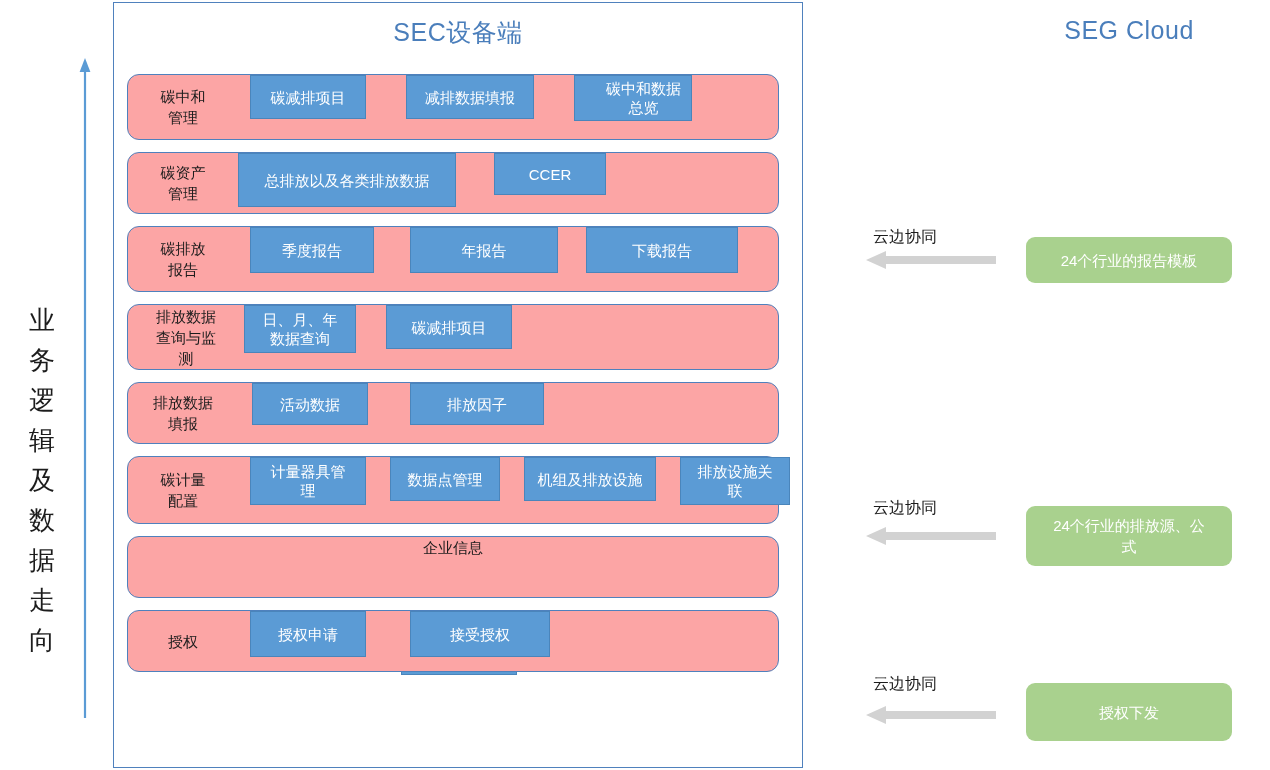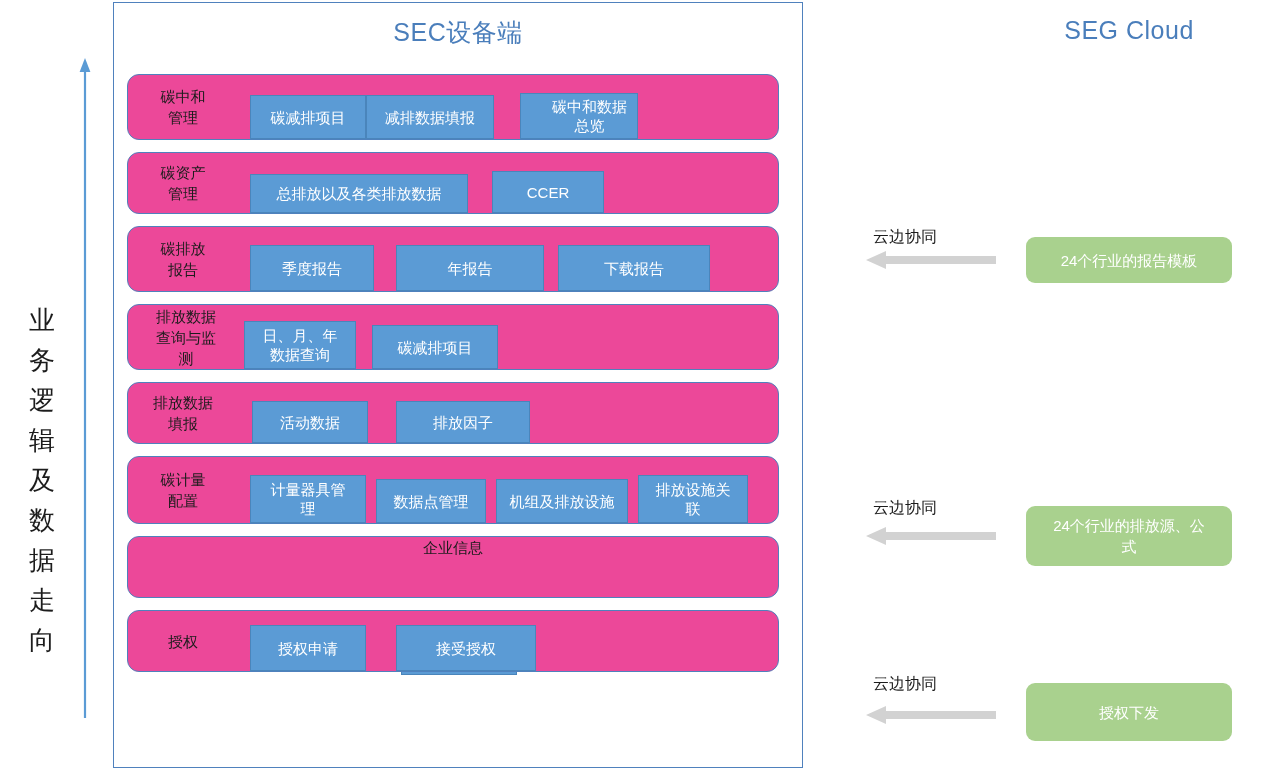--- a/index.html
+++ b/index.html
@@ -51,21 +51,21 @@
   }
   #rows{
     position:absolute;
     left:127px; top:74px;
     width:652px;
   }
   .module-row{
     position:relative;
     box-sizing:border-box;
     width:652px;
-    background:#ec4899;
+    background:#fca5a5;
     border:1.3px solid #4f81bd;
     border-radius:12px;
     margin-bottom:12px;
     display:flex;
     align-items:center;
     padding-left:0px;
   }
   .module-label{
     flex:0 0 110px;
     width:110px;
@@ -76,22 +76,22 @@
     white-space:pre-line;
     position:relative;
     z-index:2;
   }
   .module-label.wide{
     flex:0 0 116px; width:116px;
   }
   .tiles{
     flex:1 1 auto;
     display:flex;
-    align-items:flex-end;
-    gap:0px;
+    align-items:flex-start;
+    gap:14px;
     height:100%;
   }
   .tile{
     box-sizing:border-box;
     background:#5b9bd5;
     border:1.2px solid #4a85bb;
     color:#ffffff;
     font-size:15px;
     line-height:19px;
     display:flex;
@@ -158,30 +158,30 @@
 </div>
 
 <div id="sec-panel"></div>
 <div id="sec-title">SEC设备端</div>
 <div id="rows">
     <div class="module-row" style="height: 66px;">
       <div class="module-label">碳中和
 管理</div>
       <div class="tiles">
         <div class="tile" style="width: 116px; height: 44px; margin-left: 12px;">碳减排项目</div>
-        <div class="tile" style="width: 128px; height: 44px; ">减排数据填报</div>
+        <div class="tile" style="width: 128px; height: 44px; margin-left: 26px;">减排数据填报</div>
         <div class="tile" style="width: 118px; height: 46px; margin-left: 26px; padding-left: 25px;">碳中和数据
 总览</div>
       </div>
     </div>
     <div class="module-row" style="height: 62px;">
       <div class="module-label">碳资产
 管理</div>
       <div class="tiles">
-        <div class="tile" style="width: 218px; height: 39px; margin-left: 12px;">总排放以及各类排放数据</div>
+        <div class="tile" style="width: 218px; height: 54px; ">总排放以及各类排放数据</div>
         <div class="tile" style="width: 112px; height: 42px; margin-left: 24px;">CCER</div>
       </div>
     </div>
     <div class="module-row" style="height: 66px;">
       <div class="module-label">碳排放
 报告</div>
       <div class="tiles">
         <div class="tile" style="width: 124px; height: 46px; margin-left: 12px;">季度报告</div>
         <div class="tile" style="width: 148px; height: 46px; margin-left: 22px;">年报告</div>
         <div class="tile" style="width: 152px; height: 46px; margin-left: 14px;">下载报告</div>

